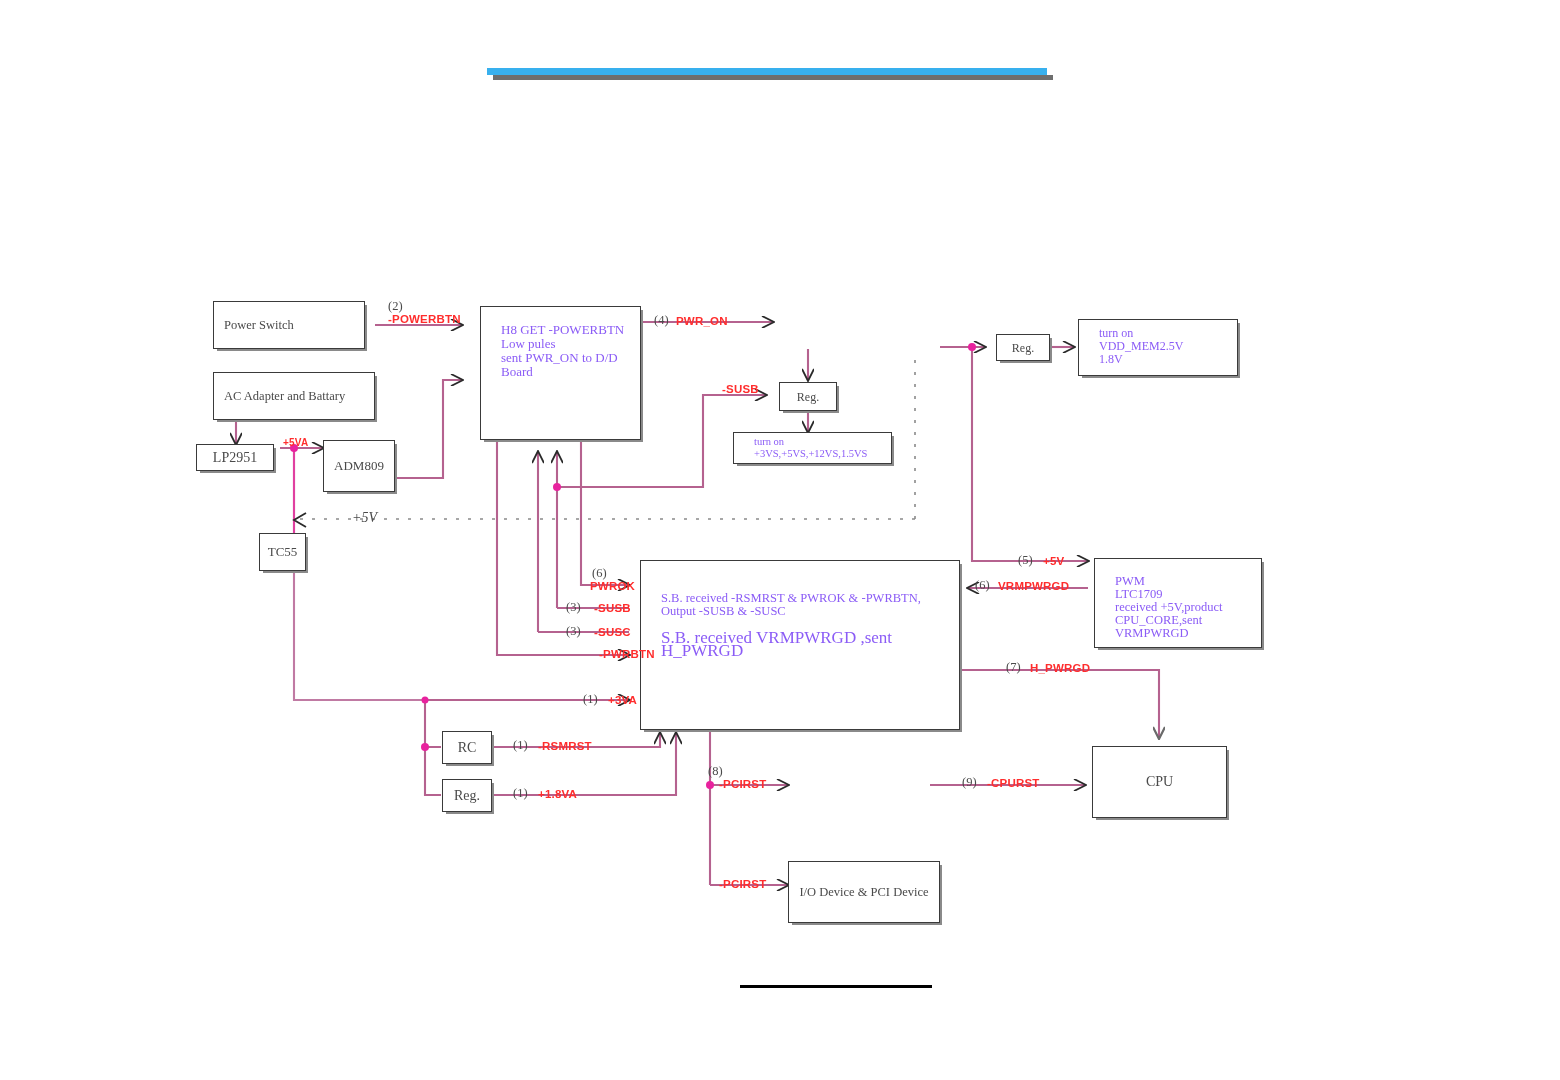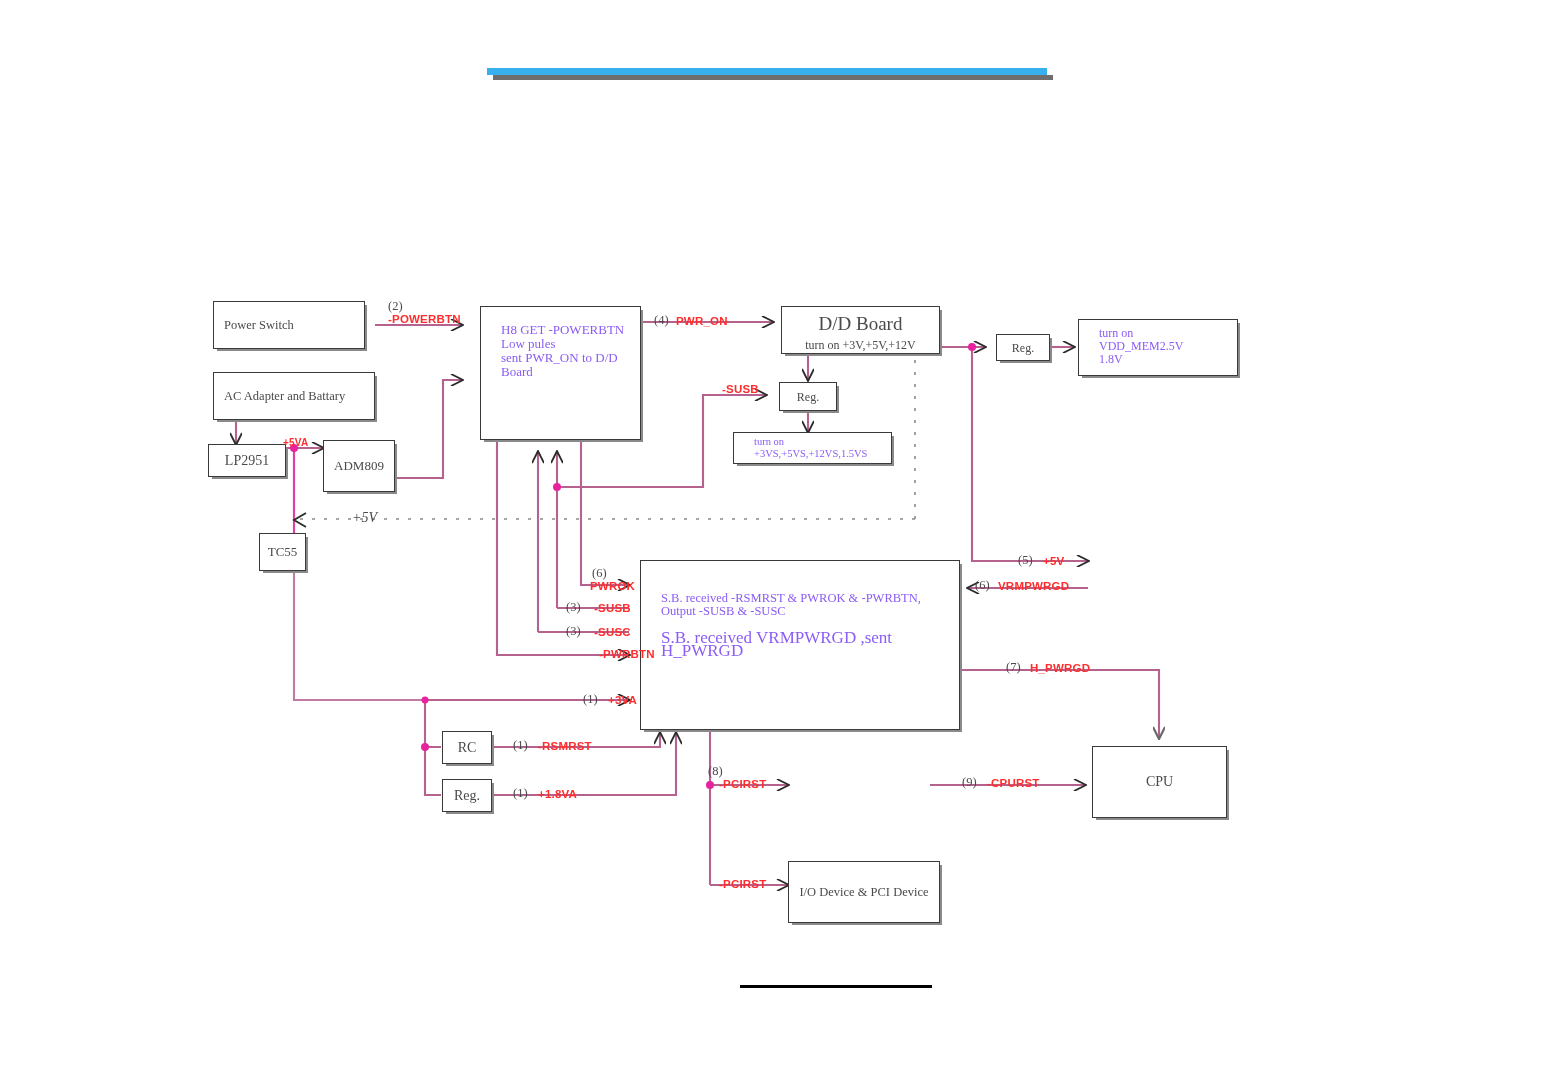--- a/index.html
+++ b/index.html
@@ -134,42 +134,38 @@
   </svg>
 
   <div class="box" style="left:213px;top:301px;width:152px;height:48px;">
     <span class="lft">Power Switch</span>
   </div>
 
   <div class="box" style="left:213px;top:372px;width:162px;height:48px;">
     <span class="lft">AC Adapter and Battary</span>
   </div>
 
-  <div class="box" style="left:208px;top:444px;width:78px;height:33px;">
+  <div class="box" style="left:196px;top:444px;width:78px;height:27px;">
     <span class="ctr">LP2951</span>
   </div>
 
   <div class="box" style="left:323px;top:440px;width:72px;height:52px;">
     <span class="ctrs" style="font-size:13px;">ADM809</span>
   </div>
 
   <div class="box" style="left:259px;top:533px;width:47px;height:38px;">
     <span class="ctrs" style="font-size:13px;">TC55</span>
   </div>
 
   <div class="box" style="left:480px;top:306px;width:161px;height:134px;">
     <span class="txt" style="top:16px;">H8  GET -POWERBTN
 Low pules
 sent PWR_ON to D/D Board</span>
   </div>
 
-  <div class="box" style="left:781px;top:306px;width:159px;height:48px;">
-    <span class="bigc" style="top:6px;">D/D Board</span>
-    <span class="subc" style="top:31px;font-size:12px;">turn on +3V,+5V,+12V</span>
-  </div>
 
   <div class="box" style="left:779px;top:382px;width:58px;height:29px;">
     <span class="ctrs" style="font-size:12px;">Reg.</span>
   </div>
 
   <div class="box" style="left:733px;top:432px;width:159px;height:32px;">
     <span class="txt" style="top:3px;font-size:10.5px;line-height:11.5px;">turn on
 +3VS,+5VS,+12VS,1.5VS</span>
   </div>
 
@@ -182,20 +178,26 @@
 VDD_MEM2.5V
 1.8V</span>
   </div>
 
   <div class="box" style="left:640px;top:560px;width:320px;height:170px;">
     <span class="txt" style="top:31px;font-size:12.5px;line-height:13px;">S.B. received -RSMRST &amp; PWROK &amp; -PWRBTN,</span>
     <span class="txt" style="top:44px;font-size:12.5px;line-height:13px;">Output -SUSB &amp; -SUSC</span>
     <span class="txt" style="top:70px;font-size:17px;line-height:13px;">S.B. received VRMPWRGD ,sent H_PWRGD</span>
   </div>
 
+  <div class="box" style="left:1094px;top:558px;width:168px;height:90px;">
+    <span class="txt" style="top:16px;font-size:12.5px;line-height:13px;">PWM
+LTC1709
+received +5V,product
+CPU_CORE,sent VRMPWRGD</span>
+  </div>
 
   <div class="box" style="left:442px;top:731px;width:50px;height:33px;">
     <span class="ctr">RC</span>
   </div>
 
   <div class="box" style="left:442px;top:779px;width:50px;height:33px;">
     <span class="ctr">Reg.</span>
   </div>
 
 

